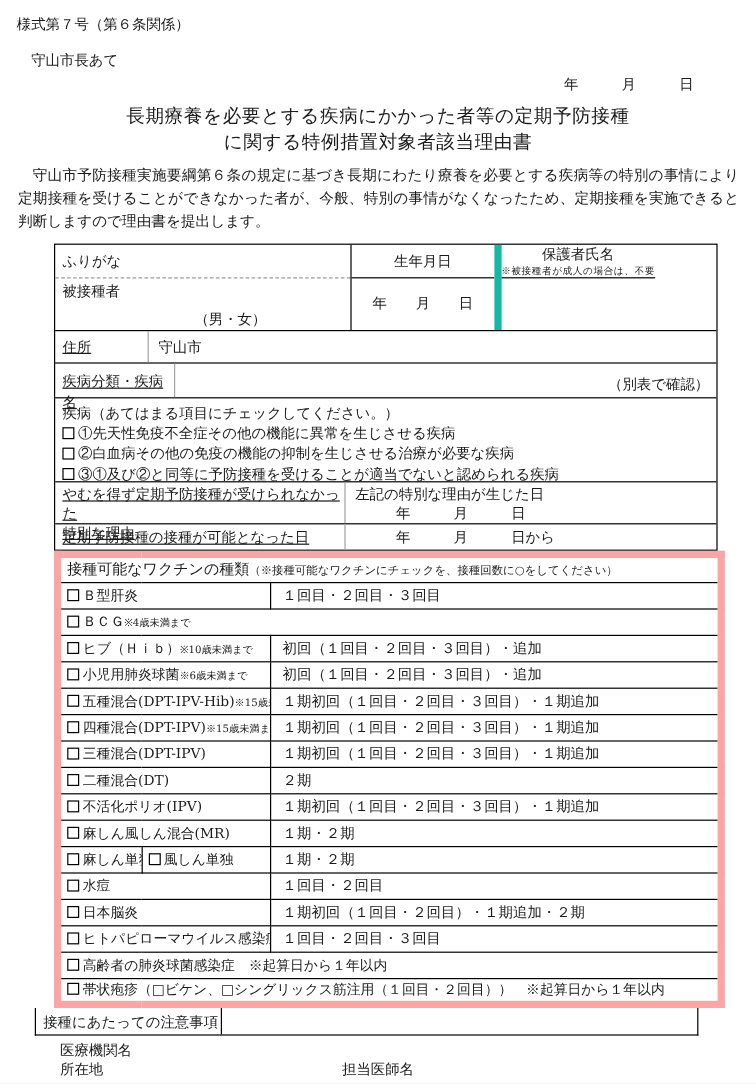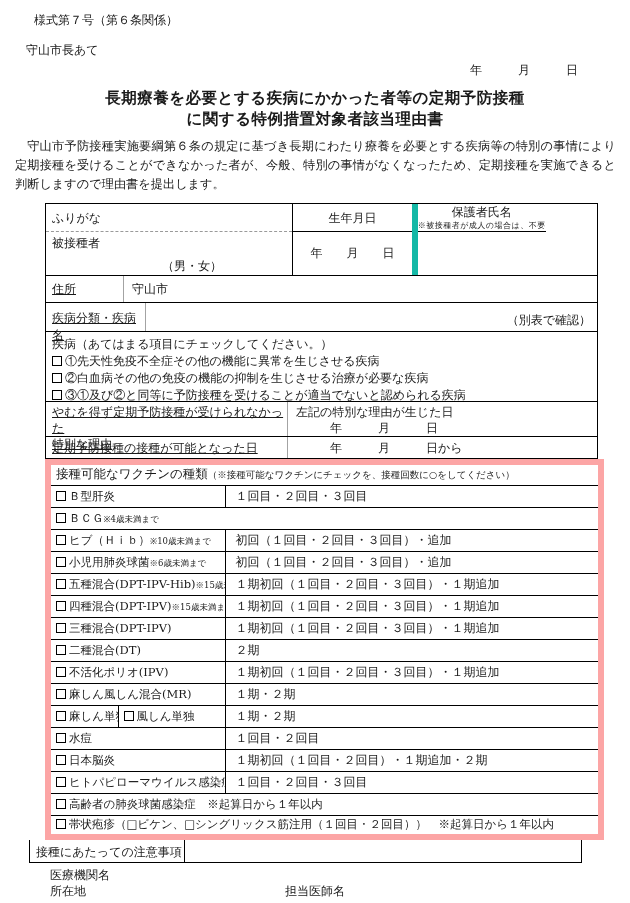--- a/index.html
+++ b/index.html
@@ -6,24 +6,24 @@
   html,body { background:#e8e8e8; }
   .sheet {
     position:relative;
     width:630px; height:903px;
     background:#ffffff;
     color:#1a1a1a;
     font-family:"DejaVu Serif","Liberation Serif",serif;
     font-size:12px;
     overflow:hidden;
   }
-  .form-no   { padding:12px 0 0 14px; font-size:12px;margin-left:20px; }
+  .form-no   { padding:12px 0 0 14px; font-size:12px; }
   .addressee { padding:13px 0 0 26px; font-size:12px; }
   .date-line { text-align:right; padding:3px 52px 0 0; font-size:12px; }
-  .doc-title { margin-top:8px; text-align:center; font-weight:bold; font-size:15.5px; line-height:21px; letter-spacing:0.5px; }
+  .doc-title { margin-top:8px; text-align:center; font-weight:normal; font-size:15.5px; line-height:21px; letter-spacing:0.5px; }
   .intro { margin:8px 14px 0 15px; font-size:12.2px; line-height:19px; text-align:justify; text-indent:1em; }
 
   
   .t1 { width:553px; margin:9px 0 0 45px; border:1px solid #000; }
   .t1 .r1 { display:flex; height:71px; }
   .t1 .c1 { width:247px; display:flex; flex-direction:column; }
   .t1 .c2 { width:120px; border-left:1px solid #000; display:flex; flex-direction:column; }
   .t1 .c3 { width:186px; border-left:6px solid #14b8a6; display:flex; flex-direction:row;justify-content:space-between; }
   .furigana { height:28px; border-bottom:1px dashed #9a9a9a; padding:6px 0 0 6px; }
   .recipient { flex:1; padding:3px 0 0 6px; }

